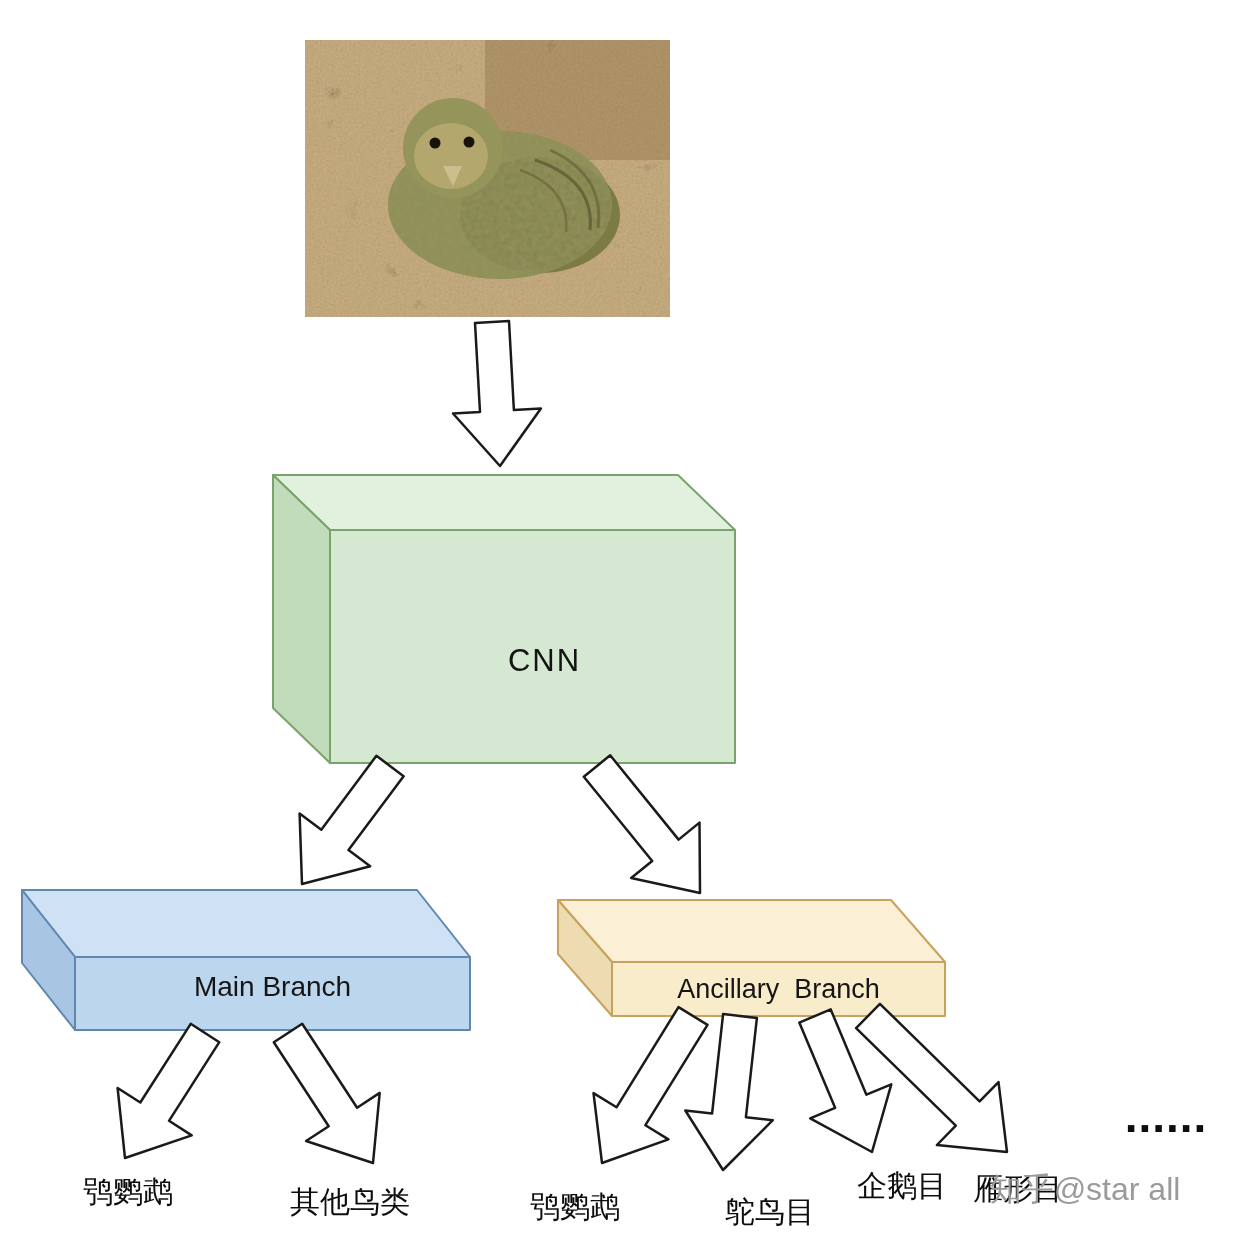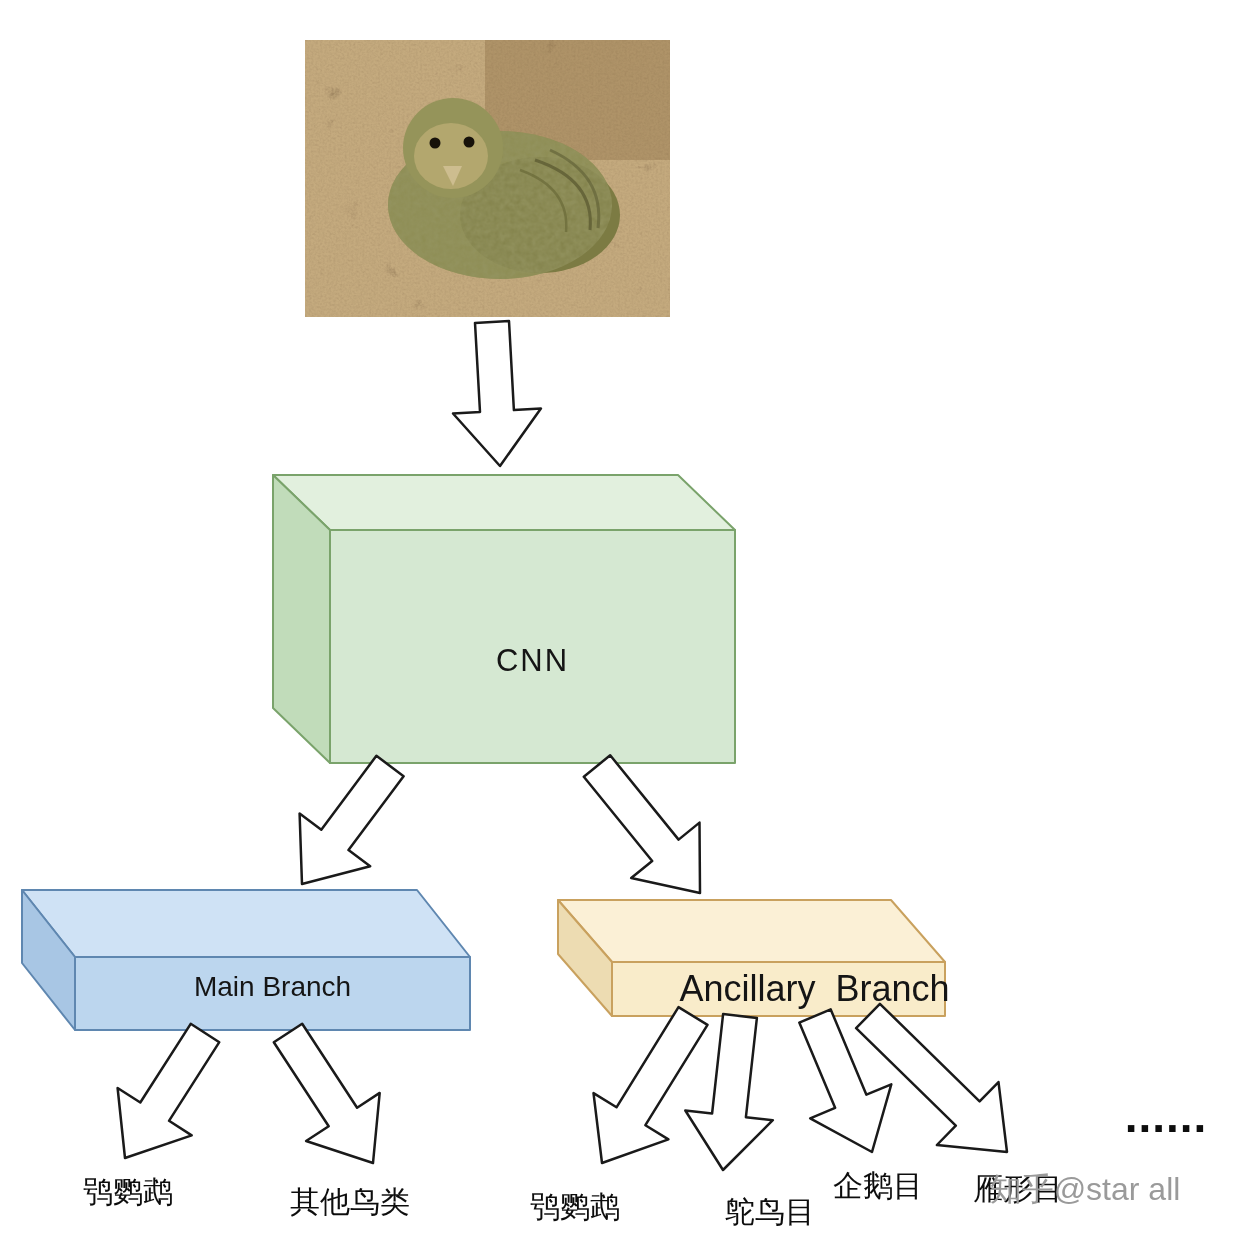--- a/index.html
+++ b/index.html
@@ -12,33 +12,33 @@
          background:#34200f;overflow:hidden;}
   #photo svg{display:block;}
 
   
   #overlay{position:absolute;left:0;top:0;width:1238px;height:1240px;
            pointer-events:none;}
 
   
   .box-label{position:absolute;display:flex;align-items:center;justify-content:center;
              color:#151515;}
-  #cnn-label{left:330px;top:530px;width:405px;height:262px;
+  #cnn-label{left:342px;top:530px;width:405px;height:262px;
              font-size:31px;letter-spacing:2px;}
   #main-label{left:75px;top:957px;width:395px;height:59px;font-size:28px;}
-  #ancillary-label{left:612px;top:962px;width:333px;height:54px;font-size:36px;
-                   white-space:pre;margin-left:36px;}
+  #ancillary-label{left:612px;top:962px;width:333px;height:54px;font-size:27px;
+                   white-space:pre;}
 
   .leaf{position:absolute;transform:translate(-50%,-50%);
         font-size:30px;color:#0d0d0d;white-space:nowrap;}
   #out-main-0{left:128px;top:1192px;}
   #out-main-1{left:350px;top:1202px;}
   #out-anc-0{left:575px;top:1207px;}
   #out-anc-1{left:722px;top:1212px;margin-left:48px;}
-  #out-anc-2{left:878px;top:1186px;}
+  #out-anc-2{left:902px;top:1186px;}
   #out-anc-3{left:1018px;top:1189px;}
   #dots{left:1166px;top:1116px;font-weight:bold;font-size:46px;letter-spacing:1px;}
   #watermark{left:1085px;top:1190px;font-size:32px;color:#9a9a9a;}
 </style>
 </head>
 <body>
 
 <div id="canvas">
 
   <div id="photo">

